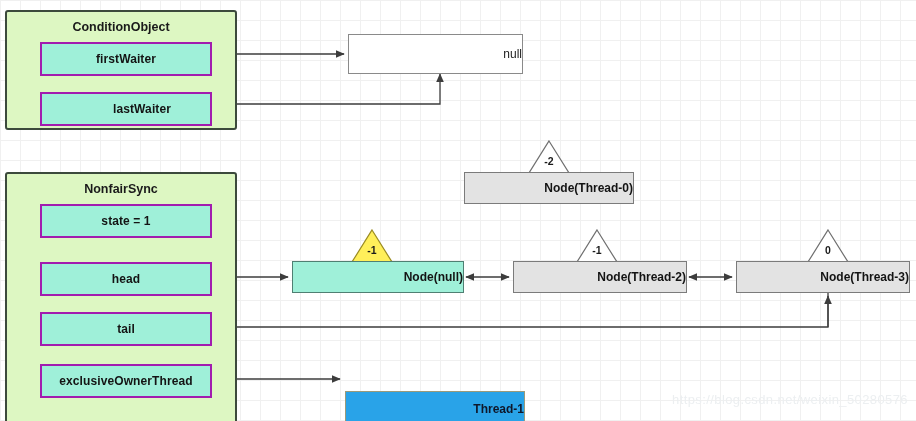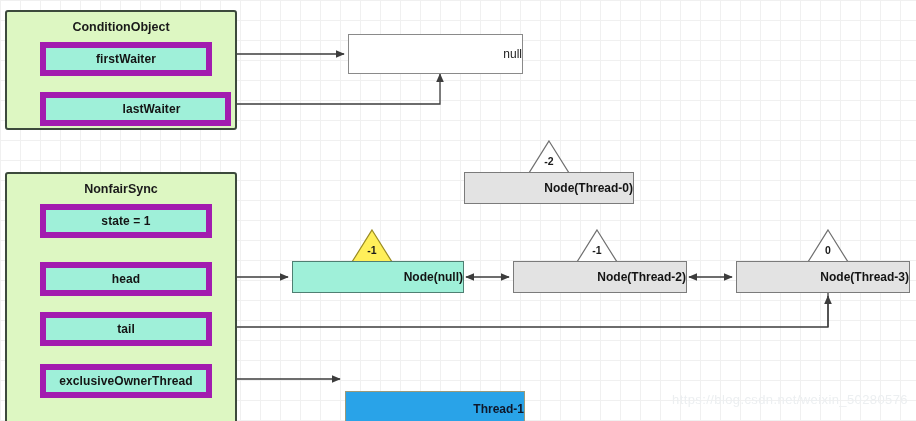--- a/index.html
+++ b/index.html
@@ -37,21 +37,21 @@
     right: 0;
     text-align: center;
     font-size: 12.5px;
     font-weight: bold;
     color: #1a1a1a;
   }
 
   .field {
     position: absolute;
     background: #9ff0d9;
-    border: 6px solid #a21caf;
+    border: 2px solid #a21caf;
     box-sizing: border-box;
     display: flex;
     align-items: center;
     justify-content: center;
     font-size: 12px;
     font-weight: bold;
     color: #141414;
     letter-spacing: 0.1px;
   }
 
@@ -158,21 +158,21 @@
     <g>
       <path d="M210,379 L340,379" stroke="#3d3d3d" stroke-width="1.3" fill="none" marker-end="url(#arrowEnd)"></path>
     </g>
   </svg>
 
   <div class="panel" style="left:5px; top:10px; width:232px; height:120px;">
     <div class="panel-title" style="top:8px;">ConditionObject</div>
     <div class="field" style="left:33px; top:30px; width:172px; height:34px;">
       <span>firstWaiter</span>
     </div>
-    <div class="field" style="left:33px; top:80px; width:191px; height:34px;padding-left:32px;">
+    <div class="field" style="left:33px; top:80px; width:172px; height:34px;padding-left:32px;">
       <span>lastWaiter</span>
     </div>
   </div>
 
   <div class="panel" style="left:5px; top:172px; width:232px; height:256px;">
     <div class="panel-title" style="top:8px;">NonfairSync</div>
     <div class="field" style="left:33px; top:30px; width:172px; height:34px;">
       <span>state = 1</span>
     </div>
     <div class="field" style="left:33px; top:88px; width:172px; height:34px;">

